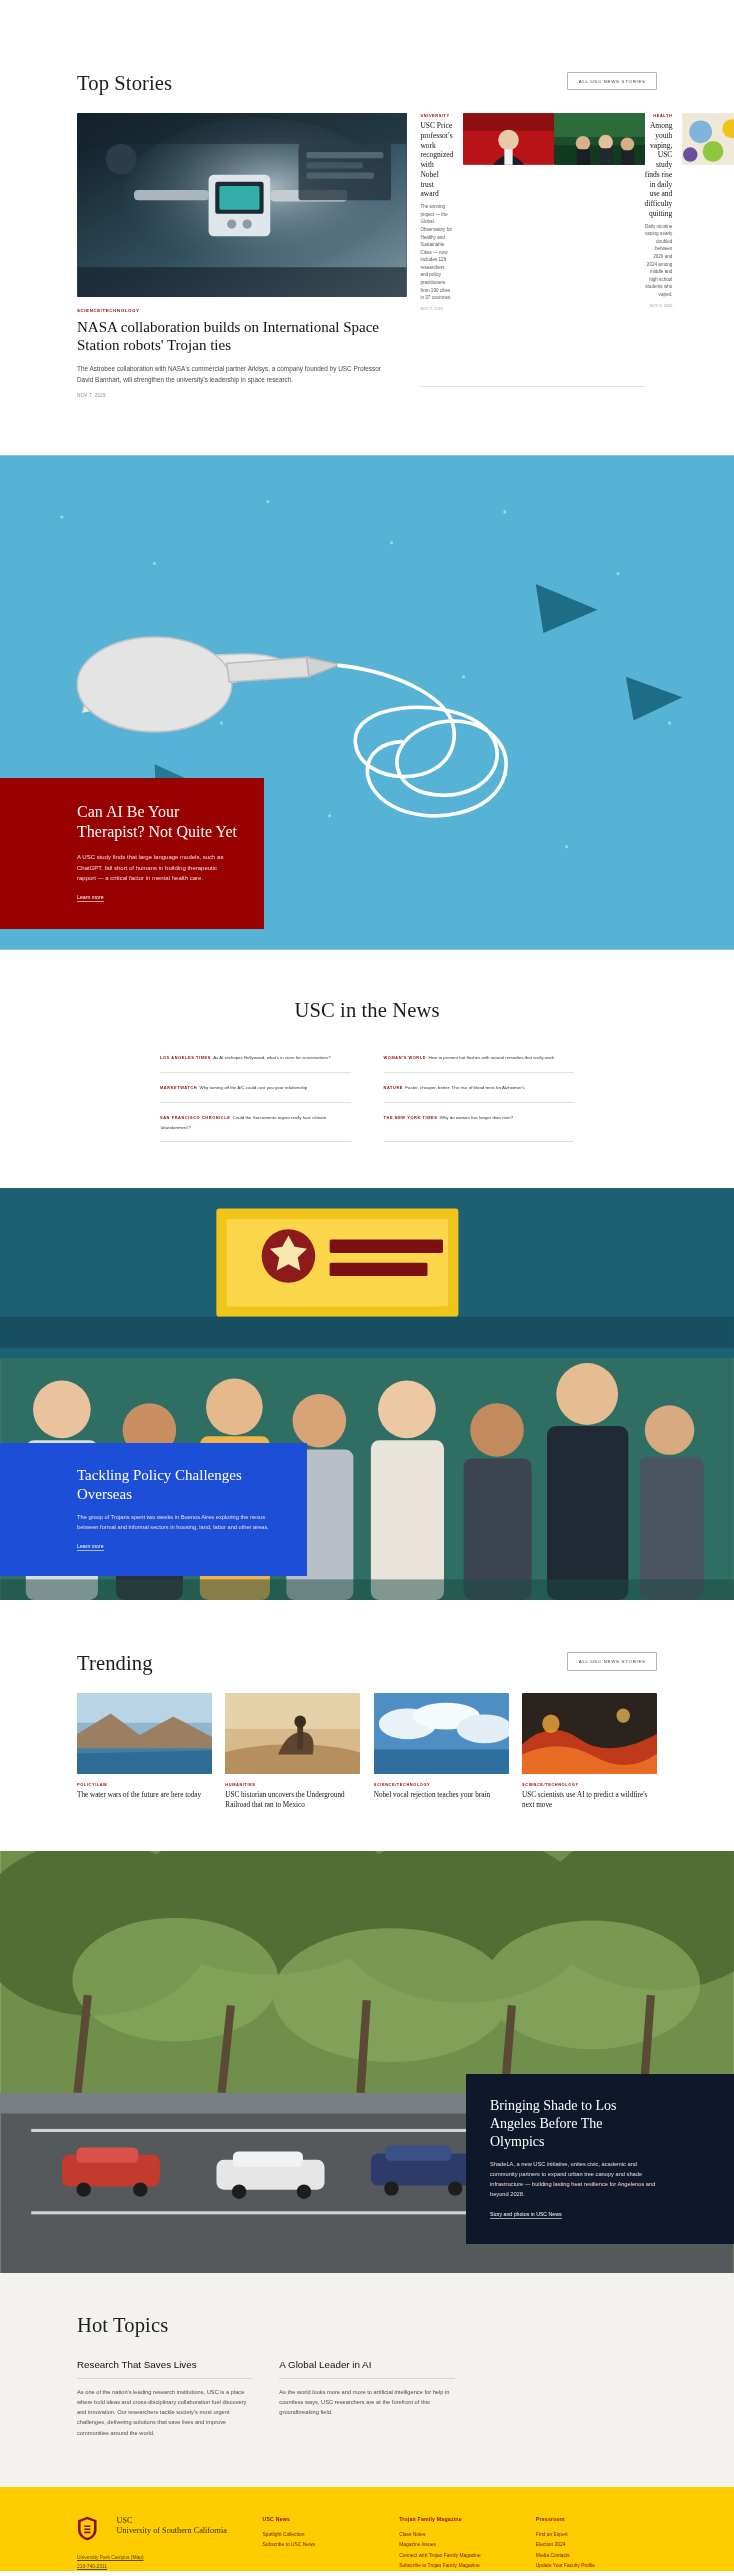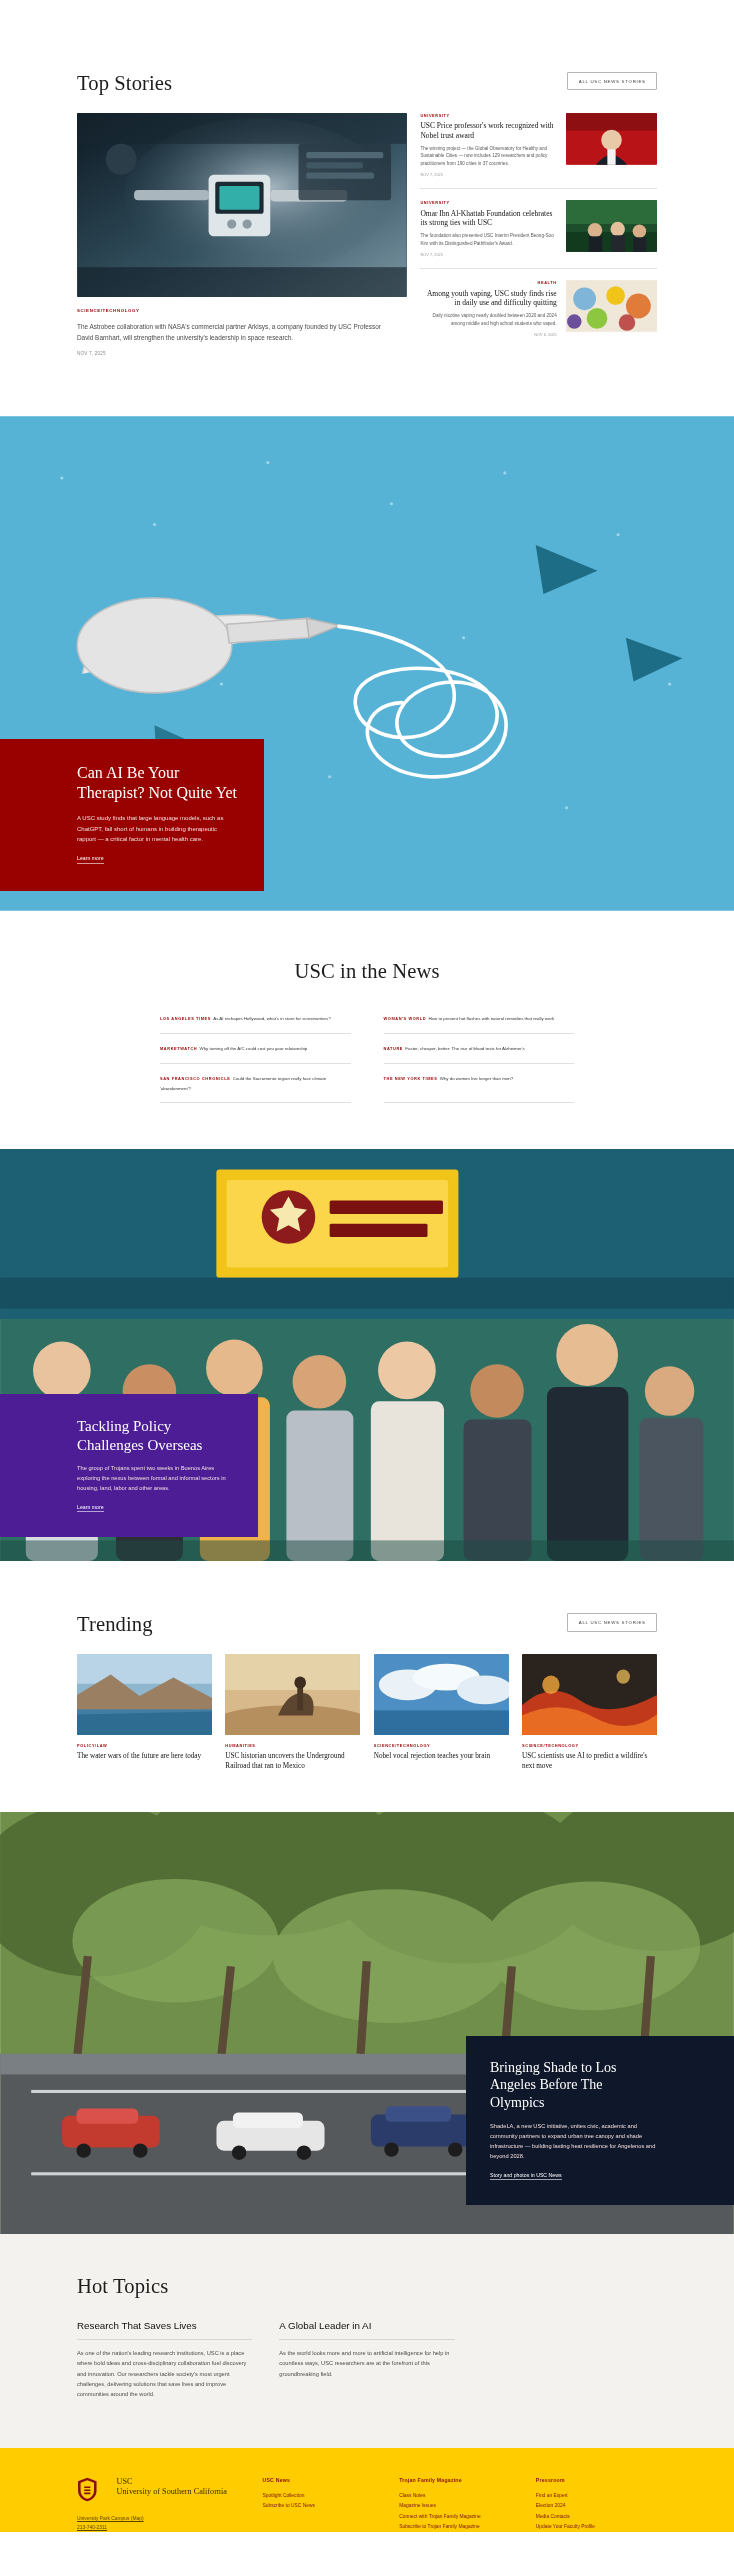--- a/index.html
+++ b/index.html
@@ -38,21 +38,21 @@
   }
   .headline-lg {
     font-family: "Liberation Serif", serif;
     font-size: 15px; line-height: 1.22; color: #111; font-weight: 400;
   }
   .dek {
     font-size: 6.4px; line-height: 1.72; color: #4a4a4a; margin-top: 8.2px; max-width: 309px;
   }
   .date { font-size: 4.6px; color: #8a8a8a; margin-top: 8.2px; letter-spacing: 0.2px; }
 
-  .top-right { width: 273px; display: flex; flex-direction: column; }
+  .top-right { width: 273px; display: flex; flex-direction: row; }
   .story-row {
     display: flex; gap: 9.3px; padding-bottom: 11.3px; margin-bottom: 11.3px;
     border-bottom: 0.5px solid #e2e2e2;
   }
   .story-row:last-child { border-bottom: none; text-align: right; }
   .story-text { flex: 1; }
   .story-kicker {
     font-size: 3.9px; letter-spacing: 0.6px; text-transform: uppercase;
     color: #990000; font-weight: 700; margin-bottom: 3.6px;
   }
@@ -87,22 +87,22 @@
   .news-src {
     font-size: 3.9px; letter-spacing: 0.6px; text-transform: uppercase;
     color: #990000; font-weight: 700; display: inline;
   }
   .news-title { font-size: 4.4px; color: #333; display: inline; line-height: 1.7; }
 
   
   .photo-feature { position: relative; width: 734px; }
   .photo-feature .bg { width: 734px; height: 412px; overflow: hidden; position: relative; }
   .photo-card {
-    position: absolute; left: 0; bottom: 24px; width: 258px;
-    background: #4c1d95; color: #fff; padding: 23px 24px 25px 77px;
+    position: absolute; left: 0; bottom: 24px; width: 307px;
+    background: #1d4ed8; color: #fff; padding: 23px 24px 25px 77px;
   }
   .photo-card h2 {
     font-family: "Liberation Serif", serif; font-size: 15px; line-height: 1.25; font-weight: 400;
   }
   .photo-card p { font-size: 5.7px; line-height: 1.75; margin-top: 9.3px; color: #f0dcdc; }
 
   
   .trending { padding: 52px 77px 41px; }
   .trend-grid { display: grid; grid-template-columns: repeat(4,1fr); gap: 13.4px; }
   .trend-img { width: 100%; height: 81px; border-radius: 1px; overflow: hidden; }
@@ -187,20 +187,21 @@
           <rect x="375" y="150" width="150" height="22" rx="8" fill="#c3ccd1"></rect>
           <rect x="110" y="150" width="146" height="20" rx="8" fill="#aab6bd"></rect>
           <circle cx="85" cy="90" r="30" fill="#2a3d48"></circle>
           <rect x="430" y="60" width="180" height="110" rx="6" fill="#24353f" opacity="0.8"></rect>
           <rect x="445" y="76" width="150" height="12" rx="4" fill="#4f6874"></rect>
           <rect x="445" y="96" width="110" height="12" rx="4" fill="#3f5763"></rect>
           <rect x="445" y="116" width="132" height="12" rx="4" fill="#4a626e"></rect>
         </svg>
       </div>
       <div class="kicker">SCIENCE/TECHNOLOGY</div>
+      <h2 class="headline-lg">NASA collaboration builds on International Space Station robots' Trojan ties</h2>
       <p class="dek">The Astrobee collaboration with NASA's commercial partner Arkisys, a company founded by USC Professor David Barnhart, will strengthen the university's leadership in space research.</p>
       <div class="date">NOV 7, 2025</div>
     </div>
 
     <div class="top-right">
 
       <div class="story-row">
         <div class="story-text">
           <div class="story-kicker">UNIVERSITY</div>
           <div class="story-head">USC Price professor's work recognized with Nobel trust award</div>
@@ -212,26 +213,20 @@
             <rect width="176" height="100" fill="#b81417"></rect>
             <rect x="0" y="0" width="176" height="34" fill="#8e0f12"></rect>
             <circle cx="88" cy="52" r="20" fill="#e8c9a8"></circle>
             <path d="M58 100 Q88 62 118 100 Z" fill="#16202b"></path>
             <rect x="80" y="70" width="16" height="30" fill="#f2f2f2"></rect>
           </svg>
         </div>
       </div>
 
       <div class="story-row">
-        <div class="story-text">
-          <div class="story-kicker">UNIVERSITY</div>
-          <div class="story-head">Omar Ibn Al-Khattab Foundation celebrates its strong ties with USC</div>
-          <div class="story-dek">The foundation also presented USC Interim President Beong-Soo Kim with its Distinguished Pathfinder's Award.</div>
-          <div class="story-date">NOV 7, 2025</div>
-        </div>
         <div class="thumb">
           <svg width="91" height="52" viewBox="0 0 176 100">
             <rect width="176" height="100" fill="#1d4e2b"></rect>
             <rect x="0" y="0" width="176" height="46" fill="#2c6b3a"></rect>
             <rect x="0" y="62" width="176" height="38" fill="#123a1f"></rect>
             <circle cx="56" cy="58" r="14" fill="#d9b18c"></circle>
             <rect x="44" y="70" width="26" height="30" fill="#1a1f26"></rect>
             <circle cx="100" cy="56" r="14" fill="#e3bf9b"></circle>
             <rect x="88" y="68" width="26" height="32" fill="#23272e"></rect>
             <circle cx="142" cy="60" r="13" fill="#d8ae89"></circle>

